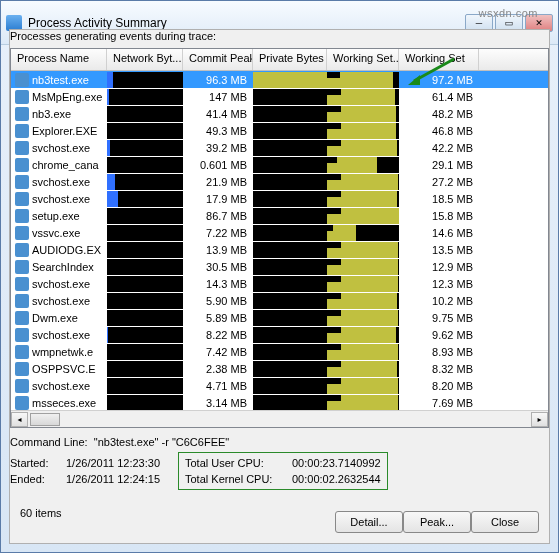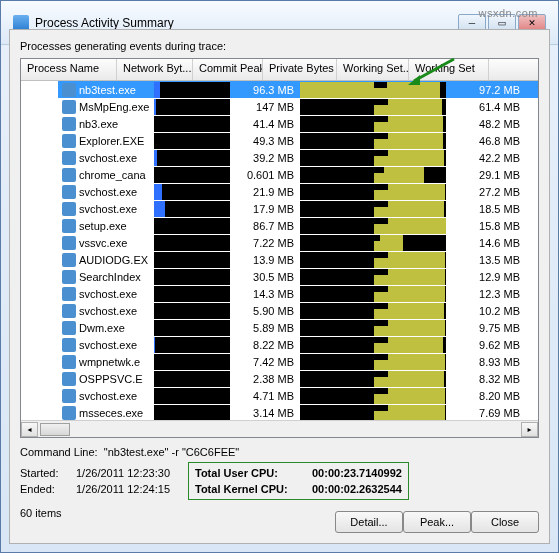--- a/index.html
+++ b/index.html
@@ -1,32 +1,32 @@
 <!DOCTYPE html>
 <html><head>
 <meta charset="utf-8">
 <style>
 * { box-sizing: border-box; margin: 0; padding: 0; }
 body { font-family: "Segoe UI", Tahoma, sans-serif; font-size: 11px; background: #fff; }
 
 .window { width: 559px; height: 553px; border: 1px solid #5a7ba8; background: linear-gradient(#e8f0fa, #d8e6f5); position: relative; }
-.titlebar { height: 44px; background: linear-gradient(#f7fbff, #dce9f7); display: flex; align-items: center; padding: 0 12px; border-bottom: 1px solid #b8cde0; }
+.titlebar { height: 44px; background: linear-gradient(#f7fbff, #dce9f7); display: flex; align-items: center; padding: 0 5px; border-bottom: 1px solid #b8cde0; }
 .title-icon { width: 16px; height: 16px; background: linear-gradient(#6ab0f0, #2a7cd0); border-radius: 2px; margin-right: 6px; }
 .title-text { flex: 1; font-size: 12px; color: #000; }
 .win-btns { display: flex; gap: 2px; }
 .win-btn { width: 28px; height: 18px; border: 1px solid #8aa8c8; border-radius: 2px; background: linear-gradient(#f0f6fc, #d0e0f0); display: flex; align-items: center; justify-content: center; font-size: 9px; cursor: pointer; }
 .win-btn.close { background: linear-gradient(#f0c0c0, #e08080); }
 
-.content { position: absolute; top: 28px; left: 8px; right: 8px; bottom: 8px; background: #f0f0f0; border: 1px solid #b0b0b0; padding: 10px; }
+.content { position: absolute; top: 28px; left: 8px; right: 8px; bottom: 8px; background: #f0f0f0; border: 1px solid #b0b0b0; padding: 0; }
 .label-top { font-size: 11px; margin-bottom: 6px; color: #000; }
 
 .grid-wrap { border: 1px solid #828790; background: #fff; height: 380px; display: flex; flex-direction: column; }
 .grid-head { display: flex; background: linear-gradient(#fdfdfd, #eaeaea); border-bottom: 1px solid #c0c0c0; height: 22px; flex-shrink: 0; }
 .grid-head .col { border-right: 1px solid #d0d0d0; padding: 3px 6px; font-size: 11px; color: #000; white-space: nowrap; overflow: hidden; position: relative; }
-.grid-body { flex: 1; overflow-y: auto; overflow-x: hidden; margin-left: 37px; }
+.grid-body { flex: 1; overflow-y: auto; overflow-x: hidden; }
 .row { display: flex; height: 17px; align-items: center; }
 .row.sel { background: #3399ff; color: #fff; }
 .cell { padding: 0 4px; font-size: 11px; white-space: nowrap; overflow: hidden; display: flex; align-items: center; height: 100%; }
 .cell.name { gap: 3px; }
 .proc-icon { width: 14px; height: 14px; background: #4a90d0; border-radius: 2px; flex-shrink: 0; }
 .spark { background: #000; height: 16px; margin: 0; position: relative; overflow: hidden; }
 .spark-fill { position: absolute; bottom: 0; left: 0; height: 100%; background: #c0c040; }
 .spark-fill.partial::before { content:''; position:absolute; top:0; left:0; width:20%; height:40%; background:#000; }
 .cell.num { text-align: right; justify-content: flex-end; padding-right: 6px; }
 
@@ -42,21 +42,21 @@
 .hs-thumb { width: 30px; height: 13px; border: 1px solid #a0a0a0; background: linear-gradient(#f0f0f0,#d8d8d8); margin-left: 2px; }
 
 .arrow-annot { position: absolute; top: 56px; left: 405px; pointer-events: none; z-index: 50; }
 
 .footer { margin-top: 8px; font-size: 11px; }
 .cmd-line { margin-bottom: 4px; }
 .time-grid { display: flex; gap: 18px; align-items: center; }
 .time-col { }
 .time-row { display: flex; gap: 6px; height: 16px; align-items: center; }
 .cpu-box { border: 1px solid #2a8a2a; padding: 2px 6px; }
-.cpu-row { display: flex; gap: 22px; height: 16px; align-items: center; font-weight: bold; }
+.cpu-row { display: flex; gap: 12px; height: 16px; align-items: center; }
 .btn-row { position: absolute; bottom: 10px; right: 10px; display: flex; align-items: center; }
 .items-count { position: absolute; bottom: 24px; left: 10px; }
 .btn { min-width: 68px; height: 22px; border: 1px solid #888; background: linear-gradient(#f8f8f8,#e4e4e4); border-radius: 3px; font-size: 11px; cursor: pointer; padding: 0 10px; }
 
 .watermark { position: absolute; top: 6px; right: 20px; font-size: 11px; color: #888; font-family: Arial; letter-spacing: 0.5px; z-index: 100; }
 </style>
 </head>
 <body>
 
 <div class="window">

